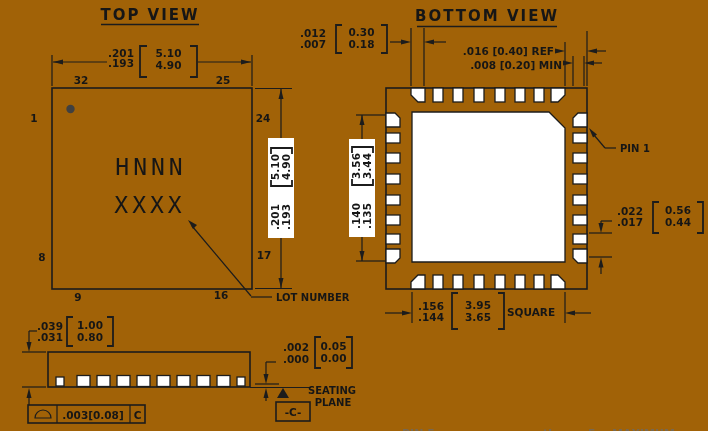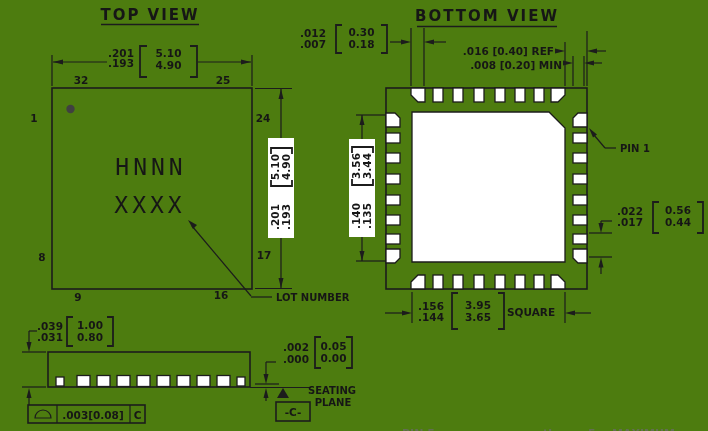--- a/index.html
+++ b/index.html
@@ -1,16 +1,16 @@
 <!DOCTYPE html>
 <html><head>
 <meta charset="utf-8">
 <style>
   html,body{margin:0;padding:0;background:#ffffff;}
-  .canvas{position:relative;width:708px;height:431px;background:#4d7c0f;overflow:hidden;
+  .canvas{position:relative;width:708px;height:431px;background:#a16207;overflow:hidden;
           font-family:"DejaVu Sans", sans-serif;}
   svg{position:absolute;left:0;top:0;}
   svg text{fill:#161616;font-family:"DejaVu Sans", sans-serif;font-weight:bold;font-size:10.5px;}
   svg text.title{font-size:15px;letter-spacing:2px;}
   svg text.marking{font-family:"DejaVu Sans Mono", monospace;font-weight:400;font-size:23px;letter-spacing:4px;}
   svg text.small{font-size:10px;}
   svg text.faint{fill:#6a6a6a;opacity:.75;font-size:11px;}
   .ln{stroke:#1c1c1c;stroke-width:1.2;fill:none;}
   .outline{stroke:#1c1c1c;stroke-width:1.6;fill:none;}
   .pad{stroke:#1c1c1c;stroke-width:1.3;fill:#ffffff;}

